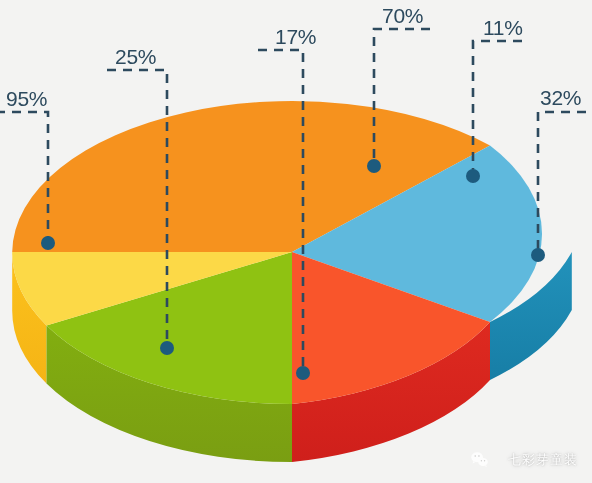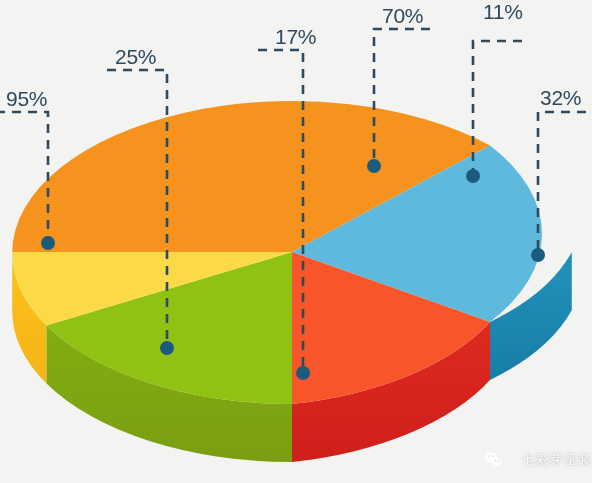--- a/index.html
+++ b/index.html
@@ -28,21 +28,21 @@
     color: #2d4a5e;
     font-family: "Liberation Sans", sans-serif;
     font-size: 21px;
     font-weight: 400;
     letter-spacing: -0.3px;
     white-space: nowrap;
     line-height: 1;
   }
   #watermark {
     position: absolute;
-    right: 0;
+    right: 14px;
     bottom: 14px;
     display: flex;
     align-items: center;
     gap: 19px;
     opacity: 0.92;
   }
   #watermark .wm-text {
     color: #ffffff;
     font-family: "DejaVu Sans", sans-serif;
     font-size: 13px;
@@ -160,21 +160,21 @@
       <circle cx="374" cy="166" r="7"></circle>
       <circle cx="473" cy="176" r="7"></circle>
       <circle cx="538" cy="255" r="7"></circle>
     </g>
   </svg>
 
   <div class="pct-label" style="left:6px;  top:88px;">95%</div>
   <div class="pct-label" style="left:115px; top:46px;text-align:right;">25%</div>
   <div class="pct-label" style="left:266px; top:26px;margin-left:9px;">17%</div>
   <div class="pct-label" style="left:382px; top:5px;">70%</div>
-  <div class="pct-label" style="left:483px; top:1px;text-align:center;">11%</div>
+  <div class="pct-label" style="left:483px; top:17px;text-align:center;">11%</div>
   <div class="pct-label" style="left:540px; top:87px;">32%</div>
 
   <div id="watermark">
     <svg class="wm-icon" viewBox="0 0 24 24">
       <g fill="#ffffff" opacity="0.95">
         <ellipse cx="9" cy="9.2" rx="7.4" ry="6.3"></ellipse>
         <path d="M4.6 13.6 L3.1 17.1 L6.6 15.4 Z"></path>
       </g>
       <g fill="#ffffff" opacity="0.98">
         <ellipse cx="16.4" cy="15.1" rx="6" ry="5.1"></ellipse>

